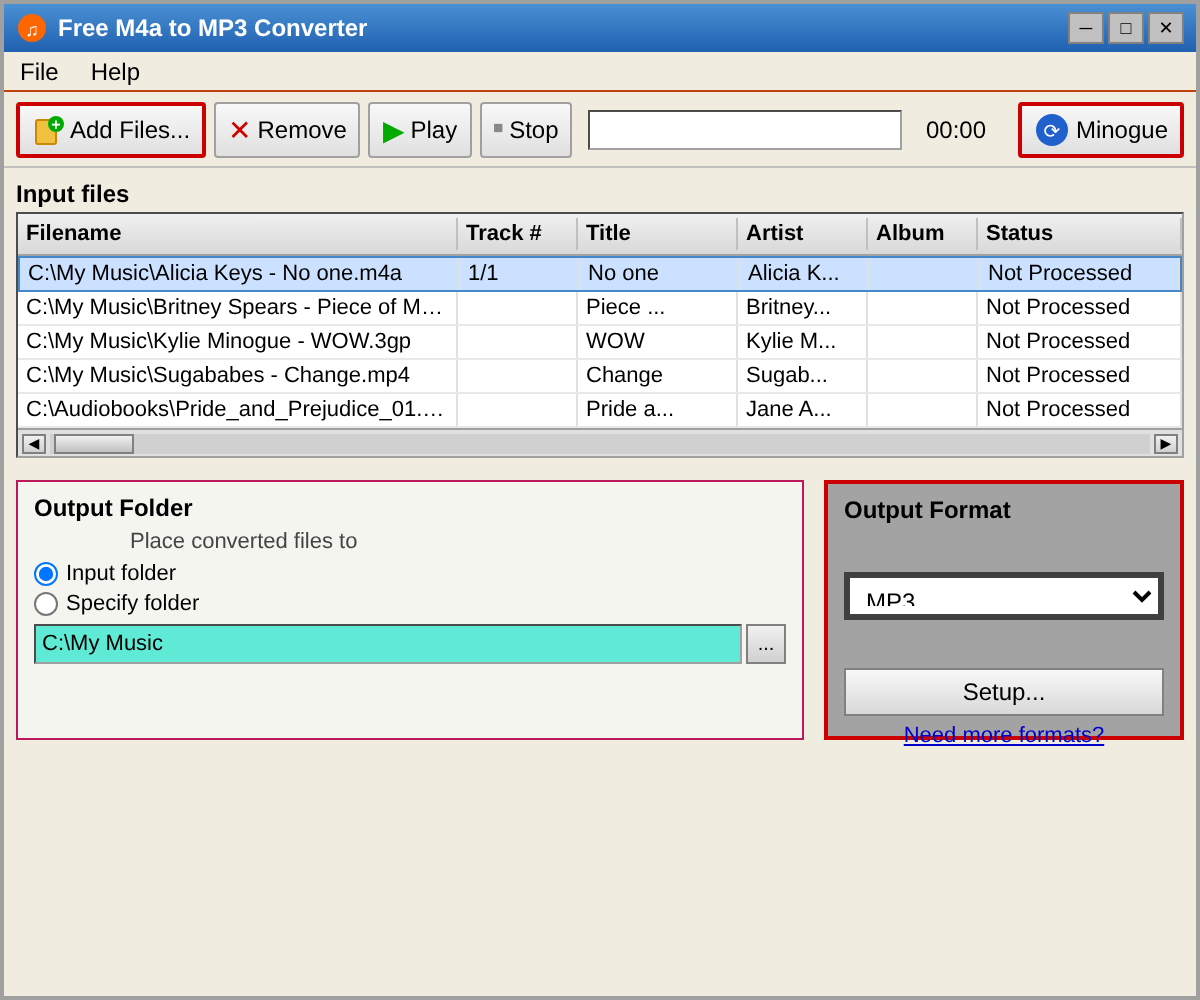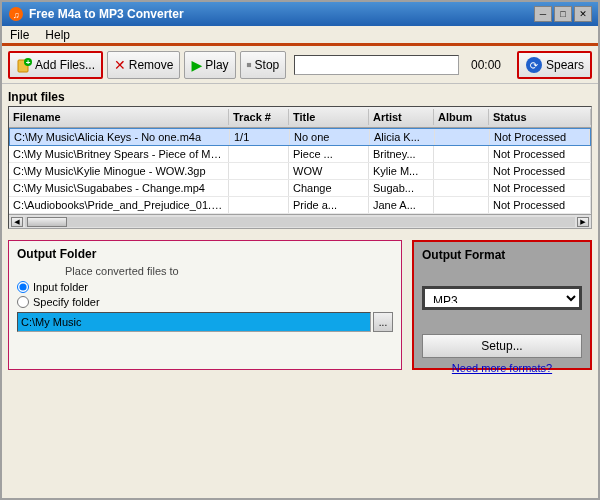--- a/index.html
+++ b/index.html
@@ -62,21 +62,21 @@
       cursor: pointer;
       color: #000;
     }
 
     
     .menu-bar {
       background: #f0ece0;
       padding: 2px 4px;
       display: flex;
       gap: 8px;
-      border-bottom: 3px solid #c2410c;
+      border-bottom: 1px solid #c2410c;
       height: 20px;
       align-items: center;
     }
 
     .menu-item {
       padding: 1px 4px;
       cursor: pointer;
       font-size: 12px;
     }
 
@@ -268,21 +268,21 @@
       display: flex;
       align-items: center;
       margin-top: 4px;
       gap: 2px;
     }
 
     .folder-input {
       flex: 1;
       height: 20px;
       border: 1px inset #a0a0a0;
-      background: #0ea5e9;
+      background: #5eead4;
       padding: 1px 3px;
       font-size: 11px;
     }
 
     .browse-btn {
       width: 20px;
       height: 20px;
       background: linear-gradient(to bottom, #f0f0f0, #d0d0d0);
       border: 1px solid #808080;
       cursor: pointer;
@@ -412,21 +412,21 @@
 
     <div class="progress-bar-area"></div>
 
     <span class="time-display">00:00</span>
 
     <div class="tb-btn tb-btn-convert">
       <svg width="18" height="18" viewBox="0 0 18 18">
         <circle cx="9" cy="9" r="8" fill="#2060cc"></circle>
         <text x="9" y="13" text-anchor="middle" font-size="10" fill="white">⟳</text>
       </svg>
-      <span>Spears</span>
+      <span>Minogue</span>
     </div>
   </div>
 
   <div class="main-content">
 
     <div>
       <div class="section-label">Input files</div>
       <div class="file-table-container">
         <div class="file-table-header">
           <div class="col-header">Filename</div>

